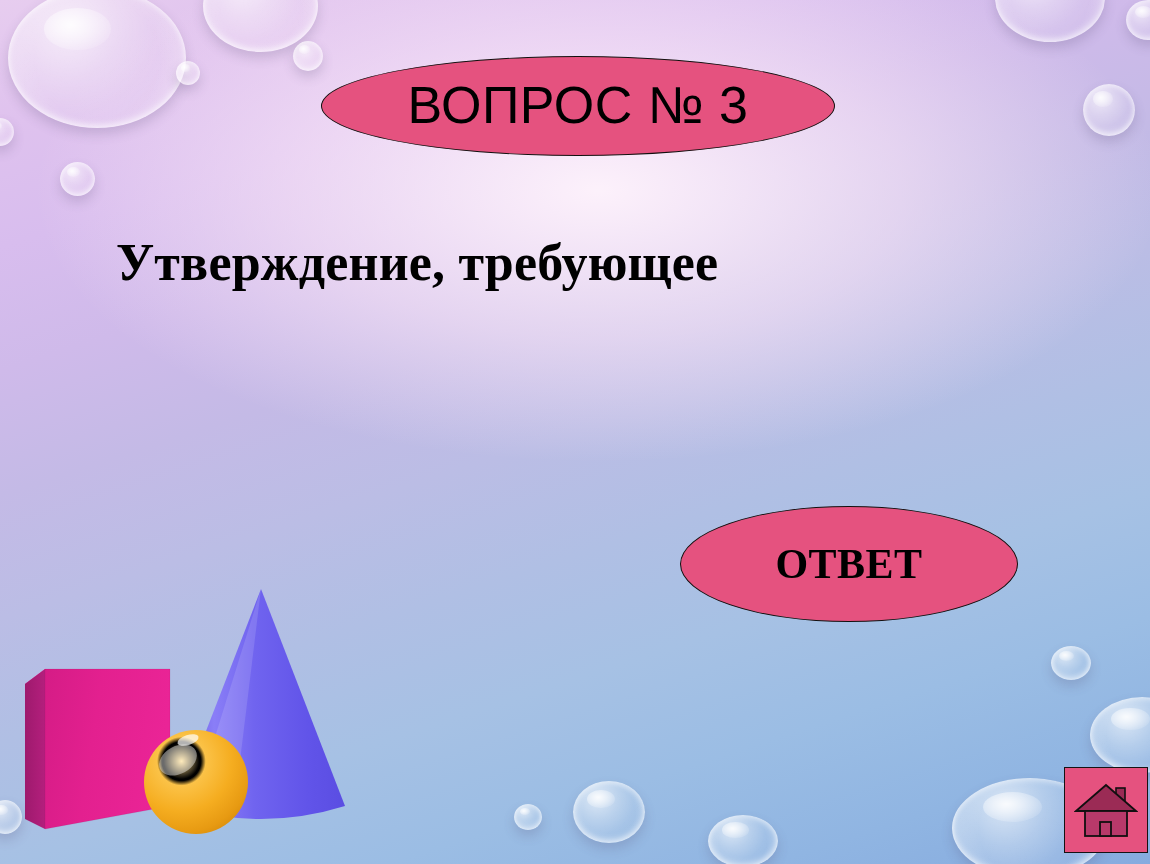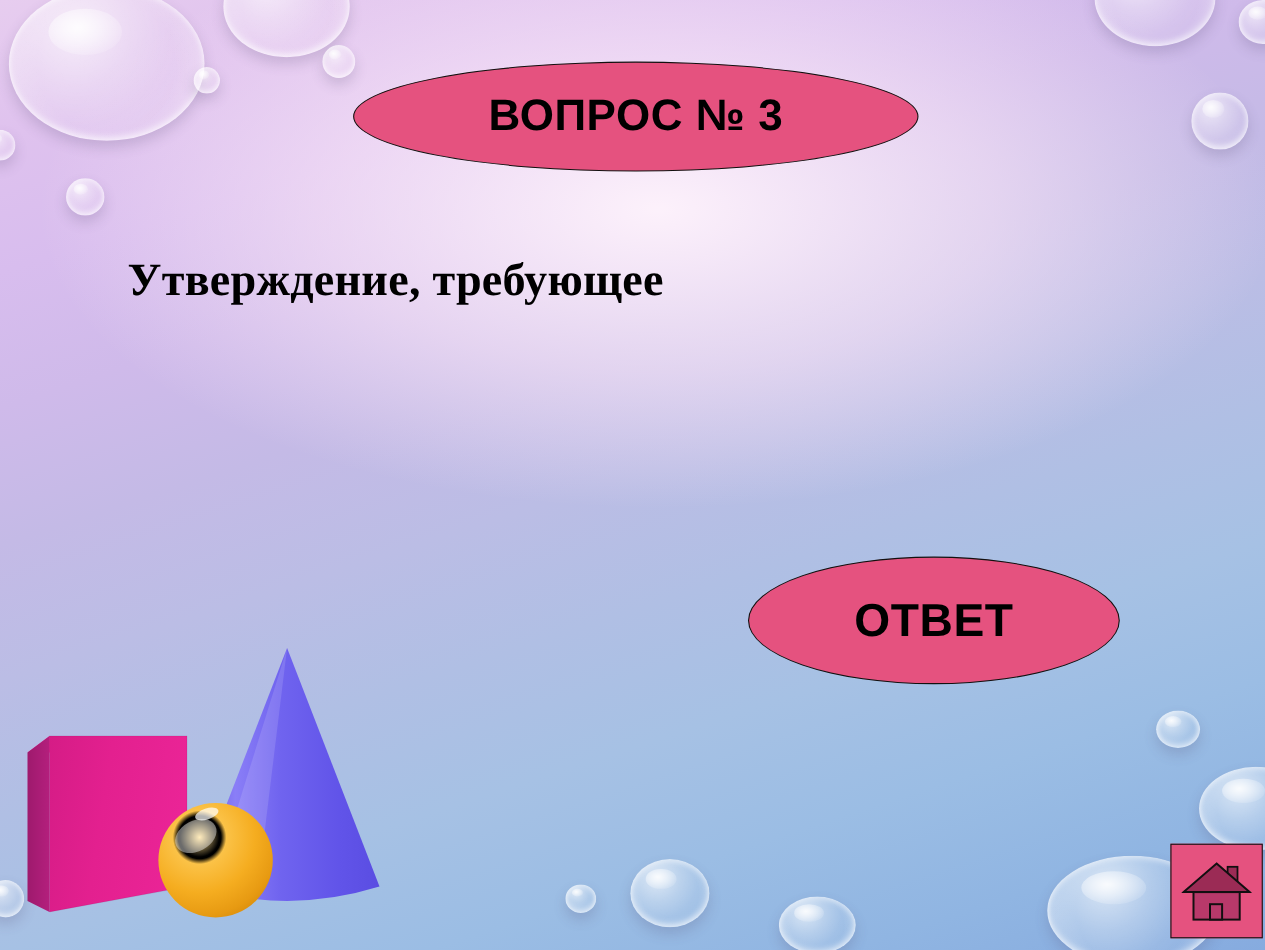--- a/index.html
+++ b/index.html
@@ -68,48 +68,49 @@
     user-select: none;
     cursor: pointer;
   }
   #question-pill {
     left: 321px;
     top: 56px;
     width: 514px;
     height: 100px;
   }
   #question-pill .pill-label {
-    font-size: 40px;
-    font-weight: 700;
+    font-size: 52px;
+    font-weight: 400;
     letter-spacing: 0.5px;
     line-height: 1;
     transform: translateY(-1px);
   }
   #answer-pill {
     left: 680px;
     top: 506px;
     width: 338px;
     height: 116px;
   }
   #answer-pill .pill-label {
     font-size: 42px;
     font-weight: 700;
     letter-spacing: 0.5px;
     line-height: 1;
+    font-family: Liberation Serif, serif;
   }
 
   
   #body-text {
     position: absolute;
     left: 100px;
     top: 228px;
     width: 700px;
     font-family: "Liberation Serif", "DejaVu Serif", serif;
     font-weight: bold;
-    font-size: 42px;
+    font-size: 52px;
     line-height: 1.33;
     color: #000;
     letter-spacing: 0.2px;
   }
 
   
   #shapes {
     position: absolute;
     left: 0;
     bottom: 0;

